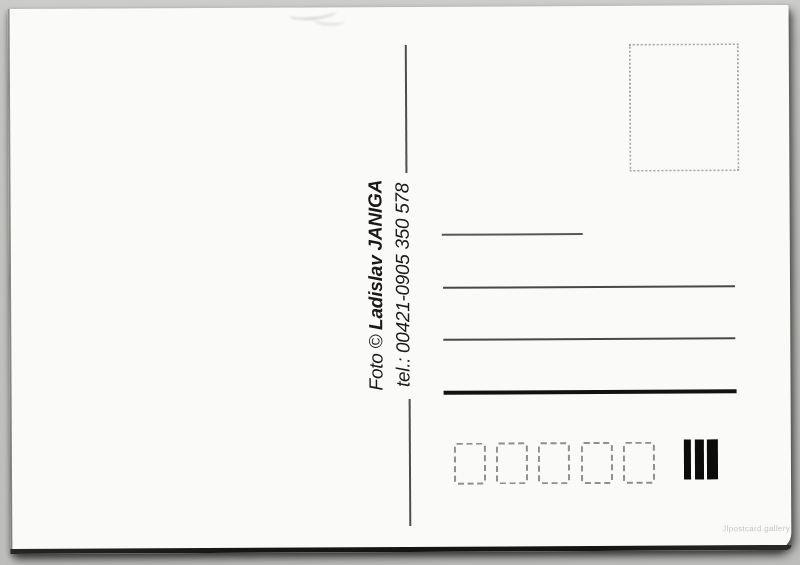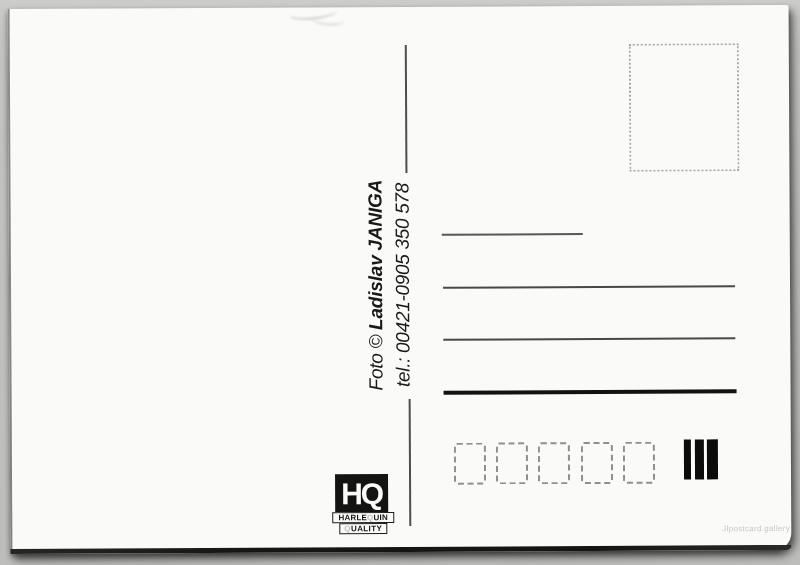--- a/index.html
+++ b/index.html
@@ -107,22 +107,17 @@
   <div class="postcode-box pc1"></div>
   <div class="postcode-box pc2"></div>
   <div class="postcode-box pc3"></div>
   <div class="postcode-box pc4"></div>
   <div class="postcode-box pc5"></div>
 
   <div class="bar b1"></div>
   <div class="bar b2"></div>
   <div class="bar b3"></div>
 
-  <div class="hq-logo">
-    <div class="hq-square">HQ</div>
-    <div class="hq-strip brand"><span>HARLE</span><span class="ghost-q">Q</span><span>UIN</span></div>
-    <div class="hq-strip quality"><span class="ghost-q">Q</span><span>UALITY</span></div>
-  </div>
 
   <div class="watermark">Jlpostcard.gallery</div>
 
   <div class="card-bottom-edge"></div>
 </div>
 
 </body></html>

